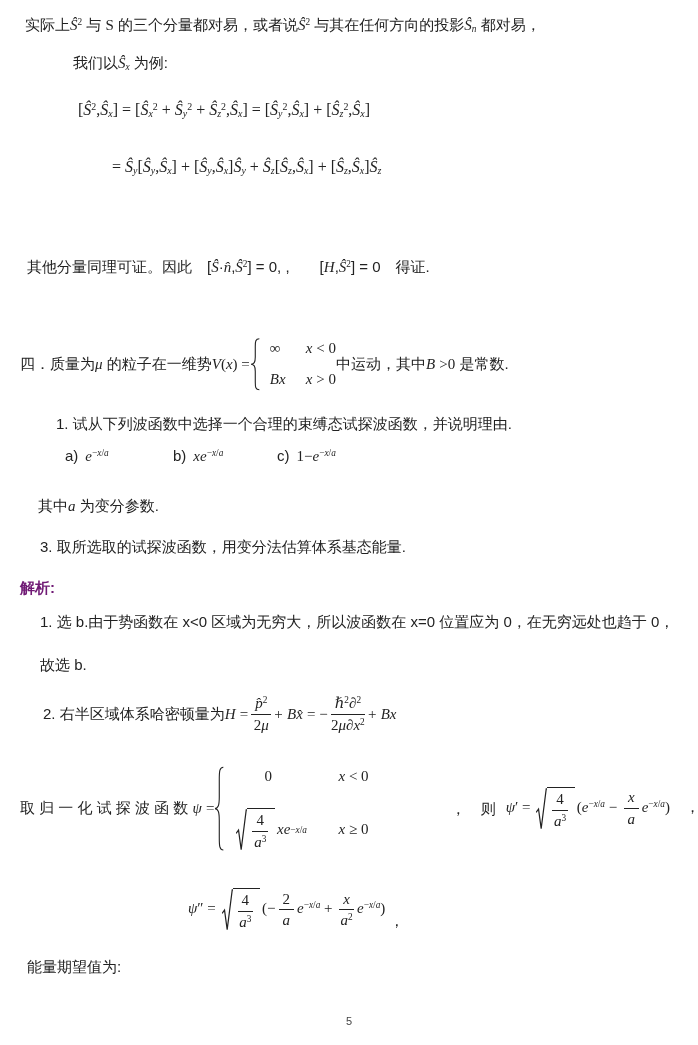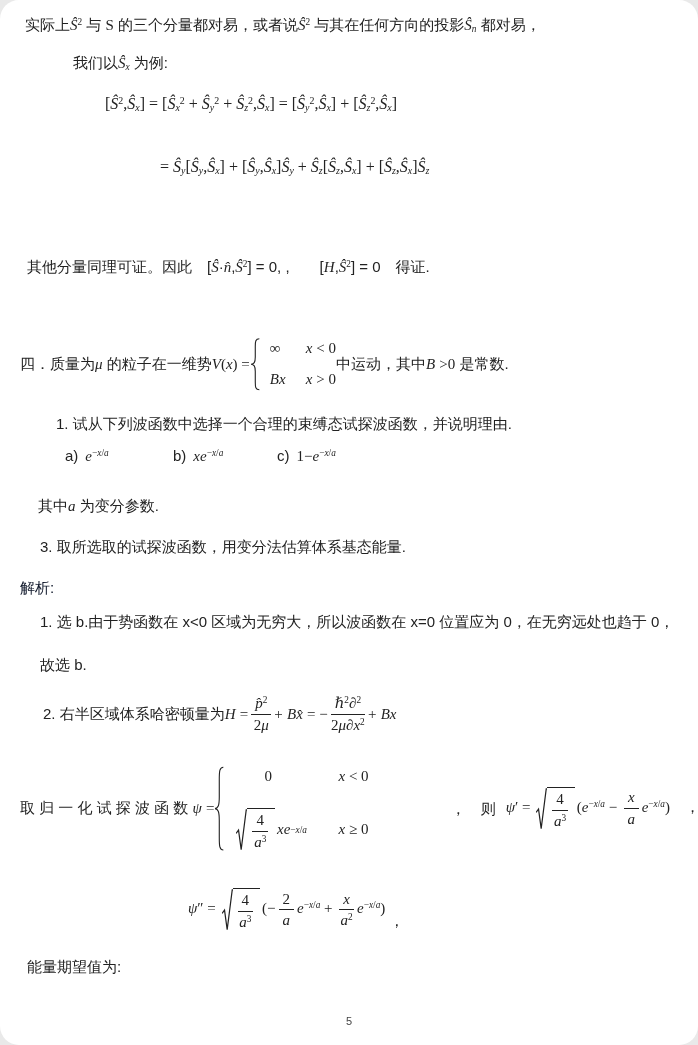--- a/index.html
+++ b/index.html
@@ -5,21 +5,20 @@
   html,body{margin:0;padding:0;background:#e9e9e9;}
   .page{
     position:relative;
     width:698px;height:1045px;
     margin:0 auto;
     background:#ffffff;
     color:#222222;
     font-family:"Liberation Sans","DejaVu Sans",sans-serif;
     font-size:15px;
     overflow:hidden;
-    border-radius:19px;
   }
   .blk{position:absolute;white-space:nowrap;line-height:1.45;}
   .flexrow{display:flex;align-items:center;}
   
   .m, .mr, .page i, .page sup, .page sub{
     font-family:"Liberation Serif","DejaVu Serif",serif;
   }
   .page i{font-style:italic;}
   .mr{font-style:normal;}
   .page sup{font-size:0.62em;vertical-align:0.55em;line-height:0;}
@@ -39,35 +38,35 @@
   .cases .rows{display:inline-flex;flex-direction:column;}
   .cases .row{display:inline-flex;align-items:center;}
   .cases-v .rows{gap:9px;}
   .cases-v .val{display:inline-block;width:36px;}
   .cases-psi .rows{gap:20px;}
   .cases-psi .val{display:inline-flex;align-items:center;width:104px;box-sizing:border-box;}
   .cases-psi .row-zero .val{padding-left:30px;}
   
   .b-intro1{left:25px;top:14px;}
   .b-intro2{left:25px;top:52px;margin-left:48px;}
-  .b-eq1{left:78px;top:92px;margin-left:27px;}
-  .b-eq2{left:112px;top:155px;margin-left:48px;}
+  .b-eq1{left:78px;top:98px;}
+  .b-eq2{left:112px;top:155px;}
   .b-eq3{left:142px;top:212px;}
   .b-concl{left:27px;top:256px;}
   .b-prob{left:20px;top:338px;}
   .b-q1{left:56px;top:413px;}
   .b-opts{left:53px;top:445px;width:560px;height:34px;}
   .opt{position:absolute;top:0;white-space:nowrap;}
   .opt-a{left:0;margin-left:12px;}
   .opt-b{left:120px;}
   .opt-c{left:224px;}
   .opt .lab{margin-right:7px;}
   .b-avar{left:38px;top:495px;}
   .b-q2{left:40px;top:536px;}
-  .b-jiexi{left:20px;top:577px;font-weight:400;color:#0f172a;}
+  .b-jiexi{left:20px;top:577px;font-weight:700;color:#701a75;}
   .b-s1a{left:40px;top:611px;}
   .b-s1b{left:40px;top:654px;}
   .b-s2{left:43px;top:694px;}
   .b-psi{left:20px;top:766px;}
   .psi-then{margin-left:82px;margin-right:10px;}
   .b-psi2{left:188px;top:888px;}
   .tail-comma{align-self:flex-end;margin-left:4px;}
   .b-energy{left:27px;top:956px;}
   .b-pageno{left:0;top:1014px;width:698px;text-align:center;font-size:11px;color:#444;}
 </style>

